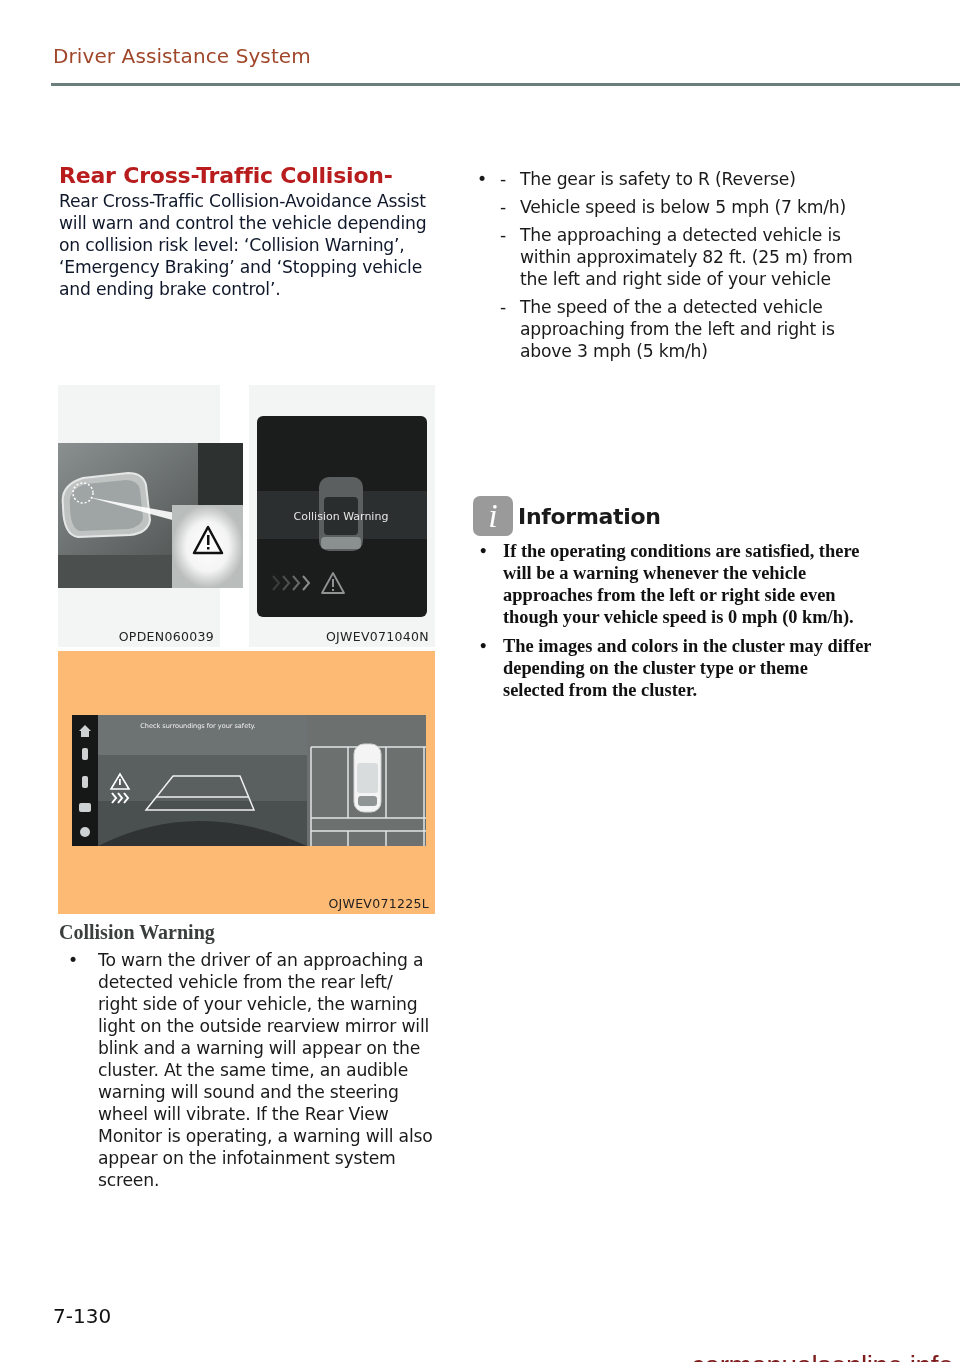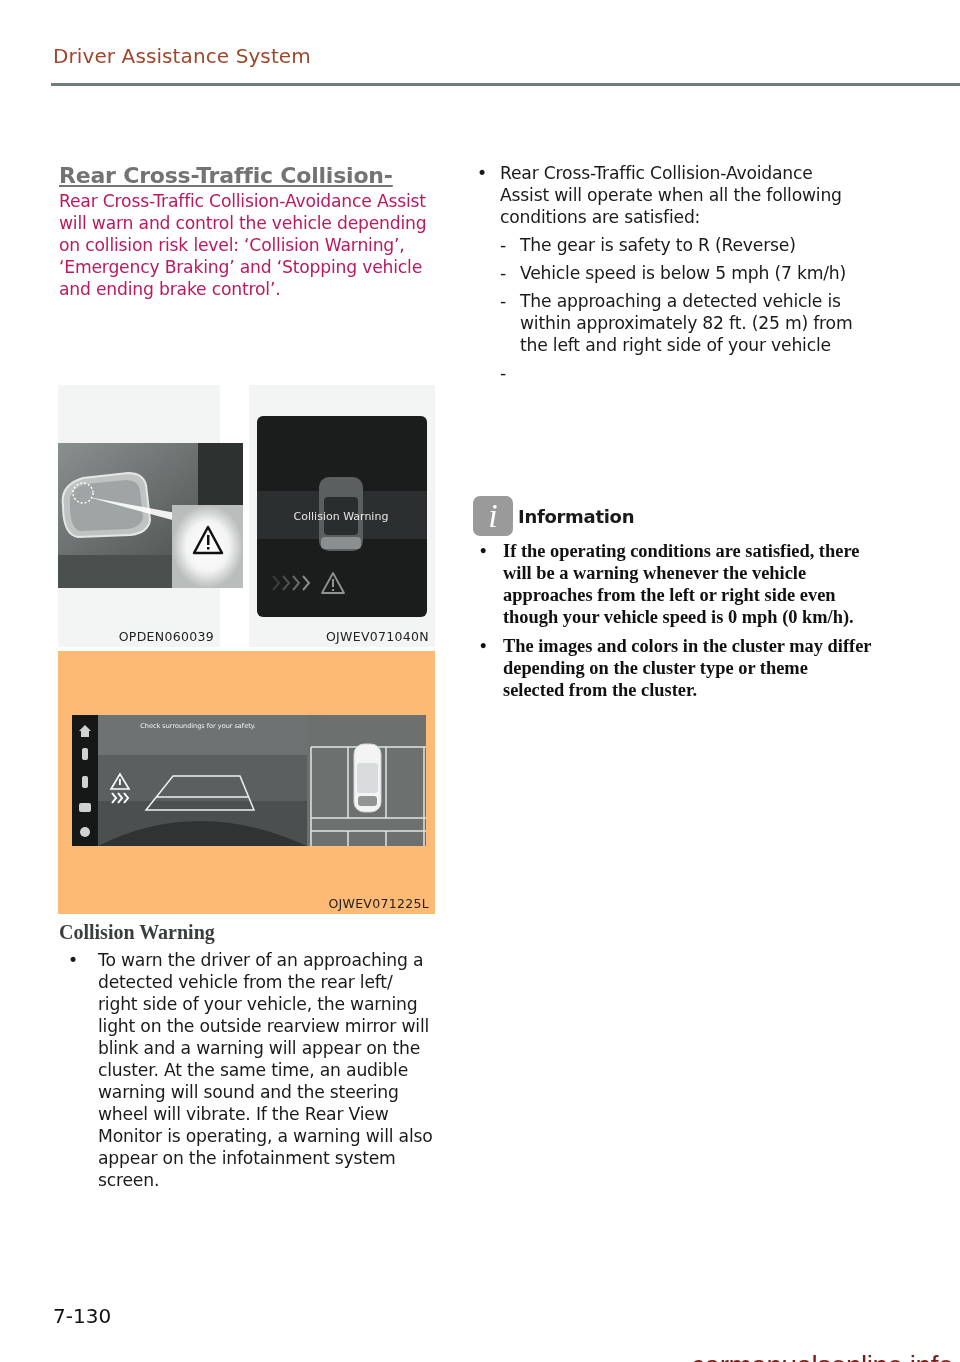--- a/index.html
+++ b/index.html
@@ -5,23 +5,23 @@
   html, body { margin: 0; padding: 0; background: #ffffff; }
   body { width: 960px; height: 1362px; position: relative; overflow: hidden;
          font-family: "DejaVu Sans", sans-serif; color: #1a1a1a; }
   .header-title { position: absolute; left: 53px; top: 44px; font-size: 20px;
                   color: #a0472a; font-family: "DejaVu Sans", sans-serif; letter-spacing: 0.1px; }
   .header-rule { position: absolute; left: 51px; top: 83px; width: 909px; height: 3px; background: #6a7e7c; }
 
   .col-left { position: absolute; left: 59px; top: 162px; width: 380px; }
   .col-right { position: absolute; left: 473px; top: 162px; width: 390px; }
 
-  .h-main { font-size: 22px; font-weight: bold; line-height: 28px; color: #737373; margin: 0; letter-spacing: -0.2px; text-decoration: underline; }
+  .h-main { font-size: 22px; font-weight: bold; line-height: 28px; color: #b91c1c; margin: 0; letter-spacing: -0.2px; }
   .h-sub { font-size: 19px; font-weight: bold; font-style: italic; color: #3a3f3e; margin: 4px 0 6px 0; line-height: 24px; }
-  .para { font-size: 17.2px; line-height: 22px; color: #be185d; margin: 0; letter-spacing: -0.2px; }
+  .para { font-size: 17.2px; line-height: 22px; color: #0f172a; margin: 0; letter-spacing: -0.2px; }
 
   .fig-row { position: absolute; left: 58px; top: 385px; width: 377px; height: 262px; }
   .fig { position: absolute; background: #f3f4f4; }
   .fig-cap { position: absolute; right: 6px; bottom: 3px; font-size: 12.5px; color: #222; letter-spacing: 0.3px; }
 
   .fig1 { left: 0; top: 0; width: 162px; height: 262px; }
   .fig2 { left: 191px; top: 0; width: 186px; height: 262px; }
   .fig3 { position: absolute; left: 58px; top: 651px; width: 377px; height: 263px; background: #fdba74; }
 
   .sec-heading { position: absolute; left: 59px; top: 921px; font-family: "Liberation Serif", serif;
@@ -35,21 +35,21 @@
   .sub-item { position: relative; padding-left: 20px; font-size: 17.2px; line-height: 22px; margin-bottom: 6px; letter-spacing: -0.2px; }
   .sub-dash { position: absolute; left: 0; top: 0; }
   .right-bullets .bullet-item { padding-left: 27px; }
   .right-bullets .bullet-dot { left: 4px; }
 
   .info-box { position: absolute; left: 473px; top: 496px; width: 400px; }
   .info-head { display: flex; align-items: center; }
   .info-icon { width: 40px; height: 40px; background: #9a9a9a; border-radius: 7px;
                display: flex; align-items: center; justify-content: center; color: #fff;
                font-family: "Liberation Serif", serif; font-style: italic; font-size: 34px; }
-  .info-title { font-size: 18px; font-weight: bold; color: #1a1a1a; margin-left: 5px; letter-spacing: -0.3px; }
+  .info-title { font-size: 22px; font-weight: bold; color: #1a1a1a; margin-left: 5px; letter-spacing: -0.3px; }
   .info-list { list-style: none; margin: 4px 0 0 0; padding: 0; }
   .info-item { position: relative; padding-left: 30px; font-family: "Liberation Serif", serif; font-weight: bold;
                font-size: 18.4px; line-height: 22px; color: #111; margin-bottom: 7px; }
   .info-dot { position: absolute; left: 7px; top: 0; }
 
   .page-num { position: absolute; left: 53px; top: 1304px; font-size: 20px; color: #111; }
   .watermark { position: absolute; right: 7px; top: 1326px; font-family: "Liberation Sans", sans-serif;
                font-size: 28px; color: #7f1d1d; letter-spacing: -0.5px; margin-top: 24px; }
 </style>
 </head>
@@ -176,36 +176,36 @@
   <li class="bullet-item">
     <span class="bullet-dot">•</span>
     <span>To warn the driver of an approaching a detected vehicle from the rear left/ right side of your vehicle, the warning light on the outside rearview mirror will blink and a warning will appear on the cluster. At the same time, an audible warning will sound and the steering wheel will vibrate. If the Rear View Monitor is operating, a warning will also appear on the infotainment system screen.</span>
   </li>
 </ul>
 
 <div class="col-right">
   <ul class="bullet-list right-bullets">
     <li class="bullet-item">
       <span class="bullet-dot">•</span>
-      <span>Rear Cross-Traffic Collision-Avoidance Assist will operate when all the following conditions are satisfied:</span>
       <ul class="sub-list">
         <li class="sub-item">
           <span class="sub-dash">-</span>
           <span>The gear is safety to R (Reverse)</span>
         </li>
         <li class="sub-item">
           <span class="sub-dash">-</span>
           <span>Vehicle speed is below 5 mph (7 km/h)</span>
         </li>
         <li class="sub-item">
           <span class="sub-dash">-</span>
           <span>The approaching a detected vehicle is within approximately 82 ft. (25 m) from the left and right side of your vehicle</span>
         </li>
         <li class="sub-item">
           <span class="sub-dash">-</span>
+          <span>The speed of the a detected vehicle approaching from the left and right is above 3 mph (5 km/h)</span>
         </li>
       </ul>
     </li>
   </ul>
 </div>
 
 <div class="info-box">
   <div class="info-head">
     <div class="info-icon">i</div>
     <div class="info-title">Information</div>

